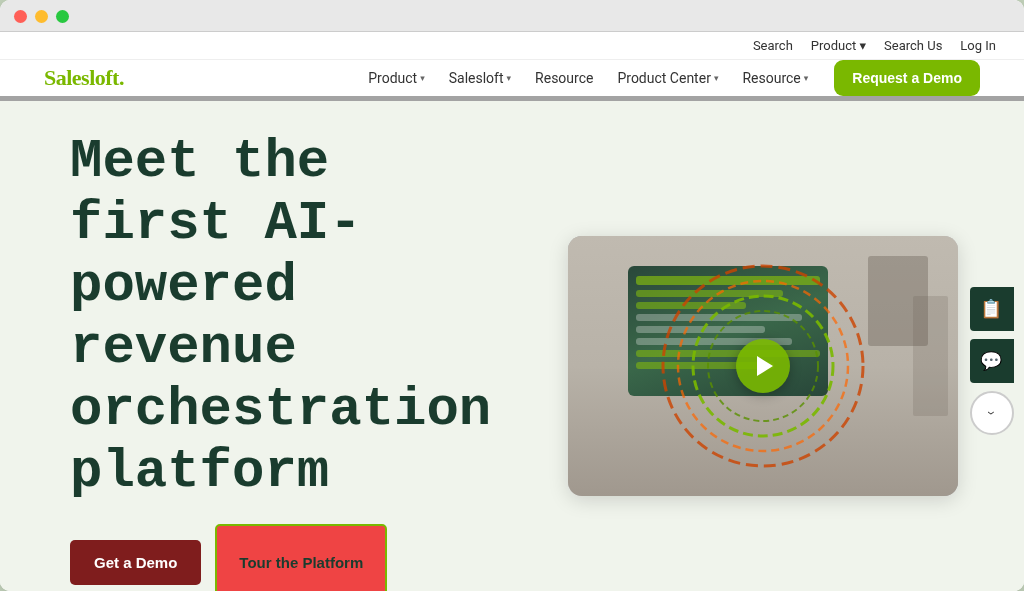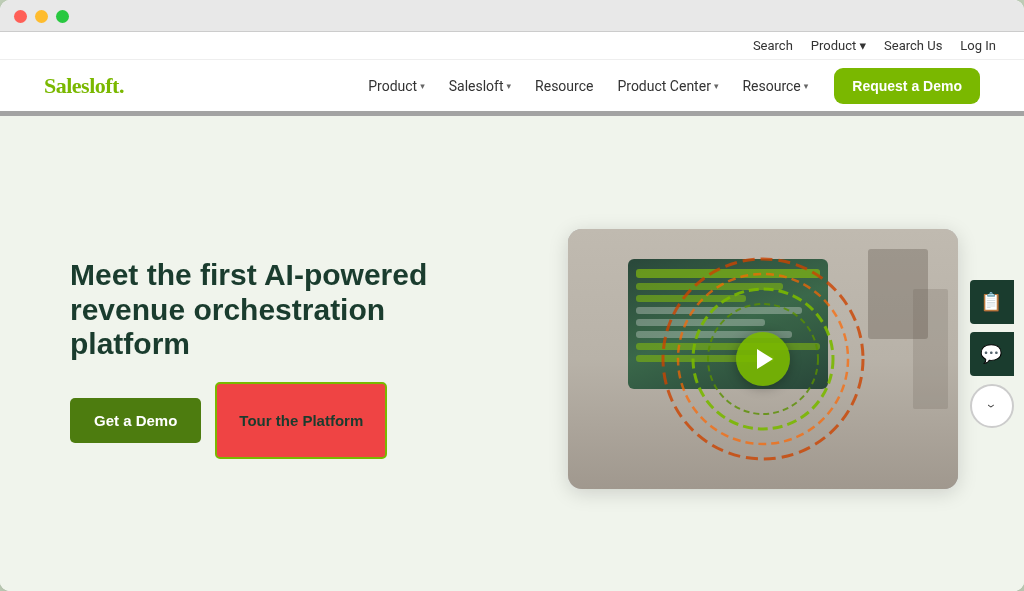--- a/index.html
+++ b/index.html
@@ -141,44 +141,44 @@
       gap: 40px;
       position: relative;
     }
 
     .hero-text {
       flex: 0 0 420px;
       max-width: 420px;
     }
 
     .hero-title {
-      font-size: 30px;
+      font-size: 54px;
       font-weight: 800;
       color: #1a3c2e;
       line-height: 1.15;
       margin-bottom: 20px;
-      font-family: Liberation Sans, sans-serif;
+      font-family: Liberation Mono, monospace;
     }
 
     .hero-subtitle {
       font-size: 14px;
       color: #444;
       line-height: 1.6;
       margin-bottom: 28px;
       max-width: 380px;
     }
 
     .hero-buttons {
       display: flex;
       gap: 14px;
       align-items: center;
     }
 
     .btn-primary {
-      background: #4d7c0f;
+      background: #7f1d1d;
       color: #fff;
       border: none;
       padding: 14px 24px;
       border-radius: 5px;
       font-size: 15px;
       font-weight: 600;
       cursor: pointer;
     }
 
     .btn-secondary {

